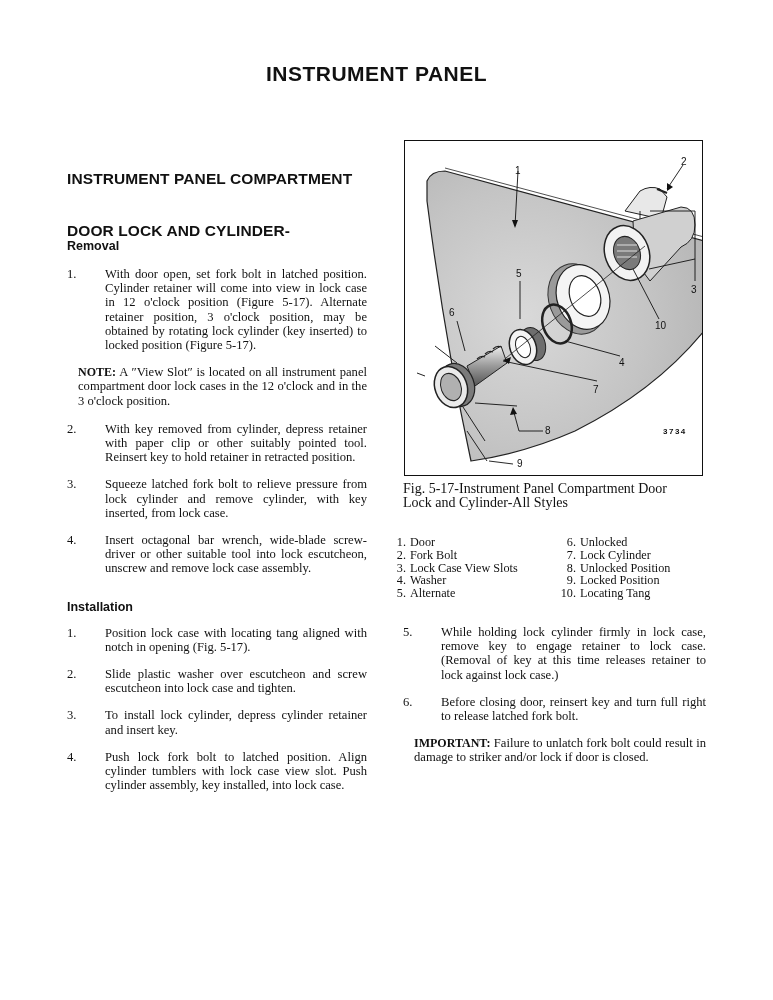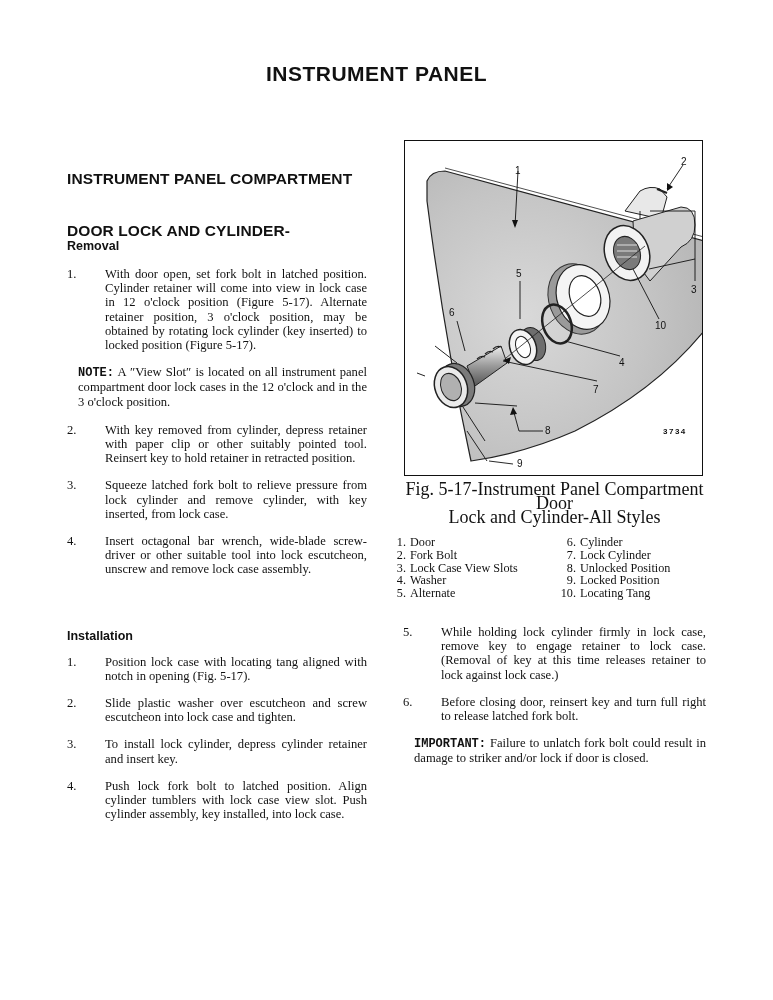--- a/index.html
+++ b/index.html
@@ -22,31 +22,31 @@
   .sub-heading {
     font-family: "Liberation Sans", sans-serif; font-weight: bold;
     font-size: 12.5px; line-height: 14px;
   }
 
   .step { position: relative; padding-left: 11px; font-size: 12.6px; line-height: 14.2px; text-align: justify; }
   .step .num { position: absolute; left: 0; top: 0; }
   .step .txt { display: block; padding-left: 0; margin-left: 27px; }
 
   .note { font-size: 12.6px; line-height: 14.2px; text-align: justify; padding-left: 11px; }
-  .note .lbl { font-family: Liberation Mono, monospace; font-weight: bold; font-size: 12px; }
+  .note .lbl { font-family: Liberation Serif, serif; font-weight: bold; font-size: 12px; }
 
   .figure-box {
     position: absolute; left: 404px; top: 140px; width: 299px; height: 336px;
     border: 1.5px solid #111; overflow: hidden; background: #fff;
   }
   .figure-box svg { display: block; }
 
   .fig-caption {
     position: absolute; left: 403px; top: 482px; width: 303px;
-    text-align: center; font-size: 18px; line-height: 14px;
+    text-align: left; font-size: 14px; line-height: 14px;
   }
 
   .legend { position: absolute; top: 536px; font-size: 12.2px; line-height: 12.8px; }
   .legend-left { left: 395px; }
   .legend-right { left: 560px; }
   .legend-item { display: flex; }
   .legend-item .ln { width: 11px; text-align: right; margin-right: 4px; }
   .legend-right .legend-item .ln { width: 16px; }
 </style>
 </head>
@@ -79,21 +79,21 @@
   <div class="step" style="margin-top:13px;">
     <span class="num">3.</span>
     <span class="txt">Squeeze latched fork bolt to relieve pressure from lock cylinder and remove cylinder, with key inserted, from lock case.</span>
   </div>
 
   <div class="step" style="margin-top:13px;">
     <span class="num">4.</span>
     <span class="txt">Insert octagonal bar wrench, wide-blade screw-driver or other suitable tool into lock escutcheon, unscrew and remove lock case assembly.</span>
   </div>
 
-  <div class="sub-heading" style="margin-top:52px;">Installation</div>
+  <div class="sub-heading" style="margin-top:24px;">Installation</div>
 
   <div class="step" style="margin-top:12px;">
     <span class="num">1.</span>
     <span class="txt">Position lock case with locating tang aligned with notch in opening (Fig. 5-17).</span>
   </div>
 
   <div class="step" style="margin-top:13px;">
     <span class="num">2.</span>
     <span class="txt">Slide plastic washer over escutcheon and screw escutcheon into lock case and tighten.</span>
   </div>
@@ -226,21 +226,21 @@
       <span>Washer</span>
     </div>
   <div class="legend-item">
       <span class="ln">5.</span>
       <span>Alternate</span>
     </div>
 </div>
 <div class="legend legend-right">
   <div class="legend-item">
       <span class="ln">6.</span>
-      <span>Cylinder</span>
+      <span>Unlocked</span>
     </div>
   <div class="legend-item">
       <span class="ln">7.</span>
       <span>Lock Cylinder</span>
     </div>
   <div class="legend-item">
       <span class="ln">8.</span>
       <span>Unlocked Position</span>
     </div>
   <div class="legend-item">

